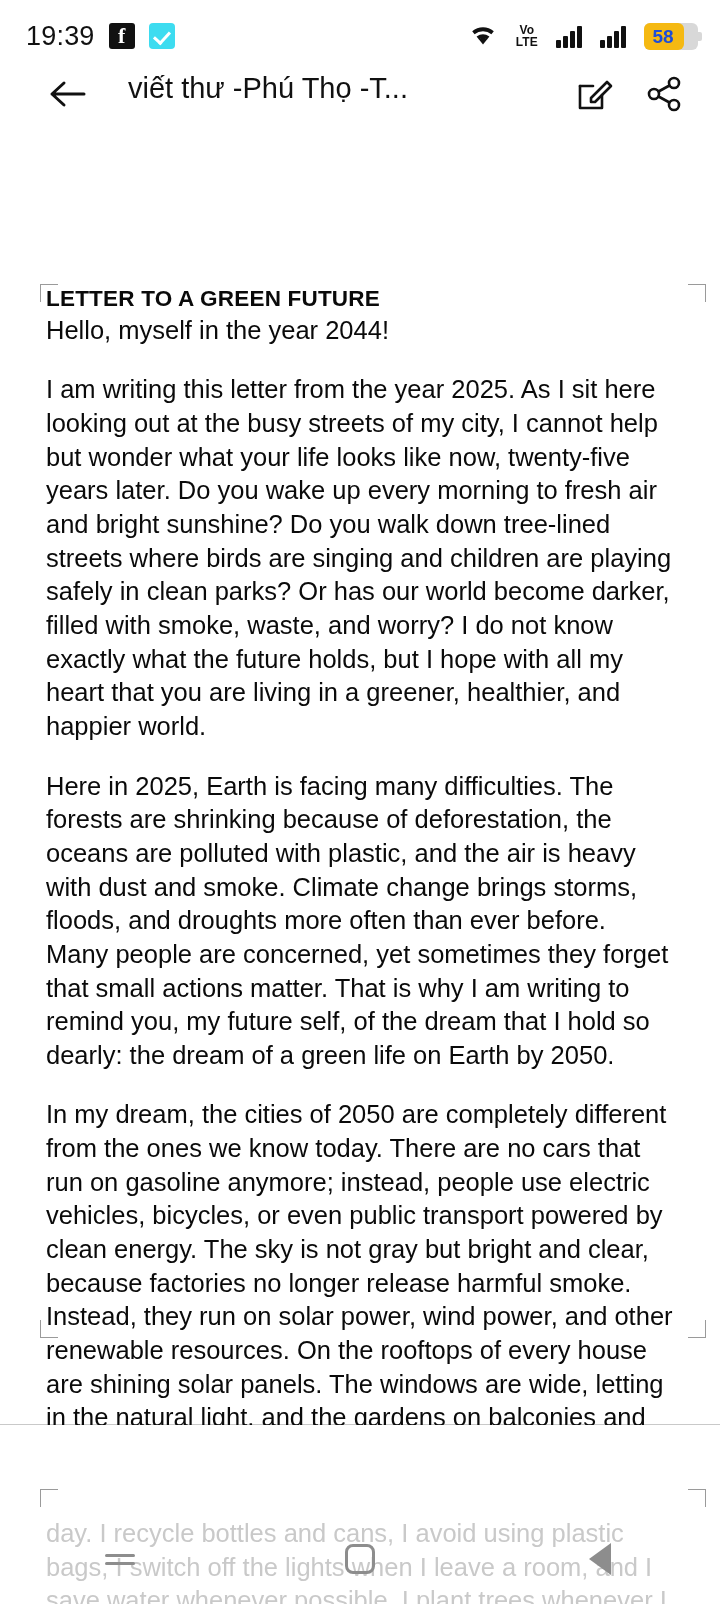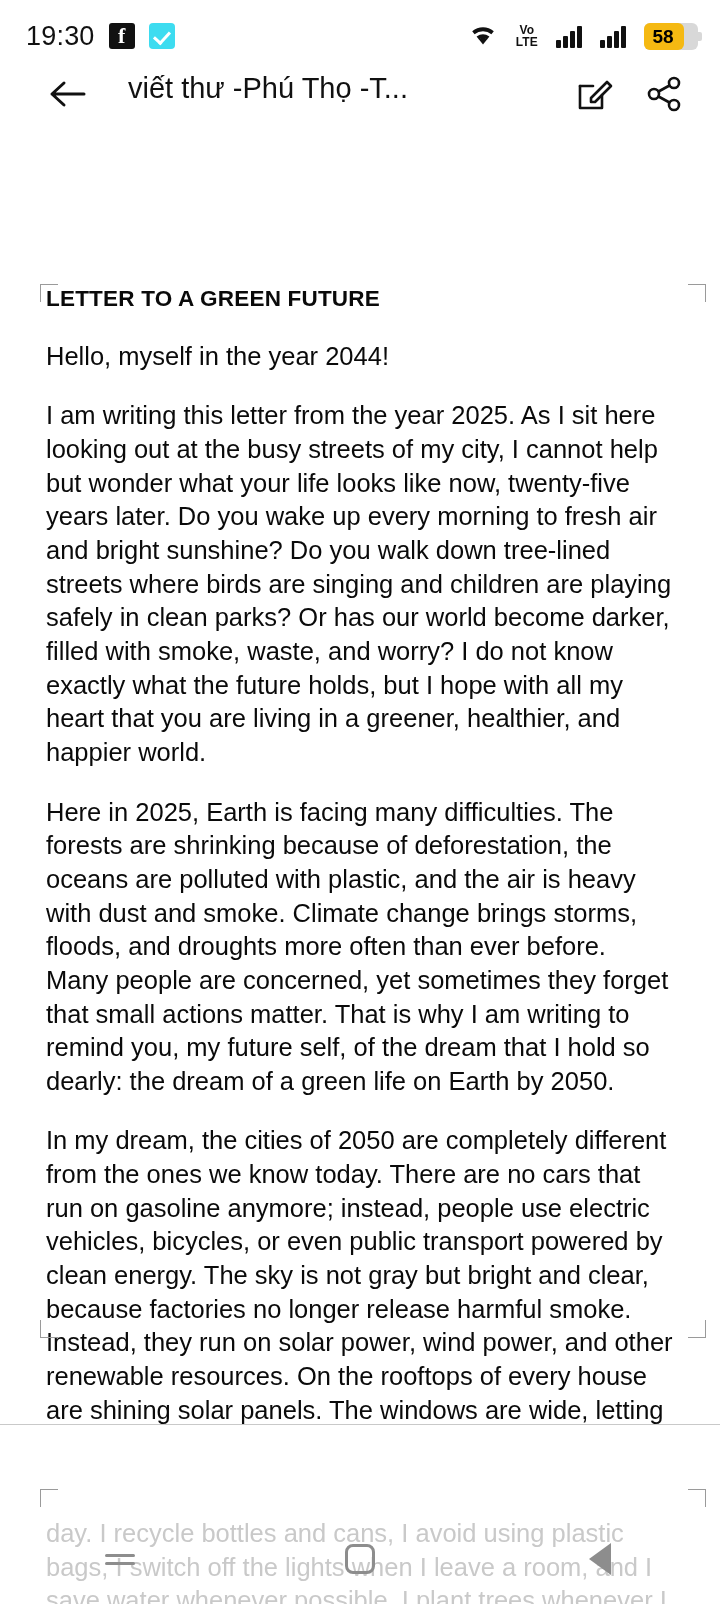--- a/index.html
+++ b/index.html
@@ -89,21 +89,21 @@
     right: -4px; top: 9px;
     width: 4px; height: 9px;
     background: #d8d8d8;
     border-radius: 0 2px 2px 0;
   }
   .battery .fill {
     background: #f5b912;
     height: 27px;
     width: 40px;
     border-radius: 6px;
-    color: #000000;
+    color: #1d4ed8;
     font-size: 19px;
     font-weight: 700;
     line-height: 27px;
     text-align: center;
     padding-right: 2px;
   }
 
   
   .appbar {
     height: 92px;
@@ -153,21 +153,20 @@
   .corner.tl { left: 40px; border-width: 1px 0 0 1px; }
   .corner.tr { right: 14px; border-width: 1px 1px 0 0; }
   .corner.bl { left: 40px; border-width: 0 0 1px 1px; }
   .corner.br { right: 14px; border-width: 0 1px 1px 0; }
 
   .doc-body { font-size: 25.5px; line-height: 1.32; color: #0a0a0a; }
   .doc-body .heading {
     font-size: 22.5px;
     font-weight: 600;
     letter-spacing: .2px;
-    margin-bottom: 26px;
   }
   .doc-body p { margin-bottom: 26px; }
   .doc-body p:last-child { margin-bottom: 0; }
 
   .page-gap { height: 70px; background: #fff; }
   .page-sep { height: 1px; background: #c9c9c9; }
 
   .page-2 { padding-top: 92px; }
   .page-2 .doc-body { color: #c9c9c9; }
 
@@ -205,21 +204,21 @@
     border-top: 16px solid transparent;
     border-bottom: 16px solid transparent;
     border-right: 22px solid #8d8d8d;
   }
 </style>
 </head>
 <body>
 
 <div class="statusbar">
   <div class="sb-left">
-    <div class="sb-clock">19:30</div>
+    <div class="sb-clock">19:39</div>
     <div class="ico-fb">f</div>
     <div class="ico-check"></div>
   </div>
   <div class="sb-right">
     <span class="ico-wifi">
       <svg width="30" height="24" viewBox="0 0 30 24">
         <path d="M15 20.5l-4.2-5.2a6.6 6.6 0 018.4 0z" fill="#111"></path>
         <path d="M4.2 7.2a17 17 0 0121.6 0l-2.4 3A13.2 13.2 0 006.6 10.2z" fill="#111"></path>
         <path d="M8.6 12.6a11 11 0 0112.8 0l-2.3 2.9a7.4 7.4 0 00-8.2 0z" fill="#111"></path>
       </svg>

